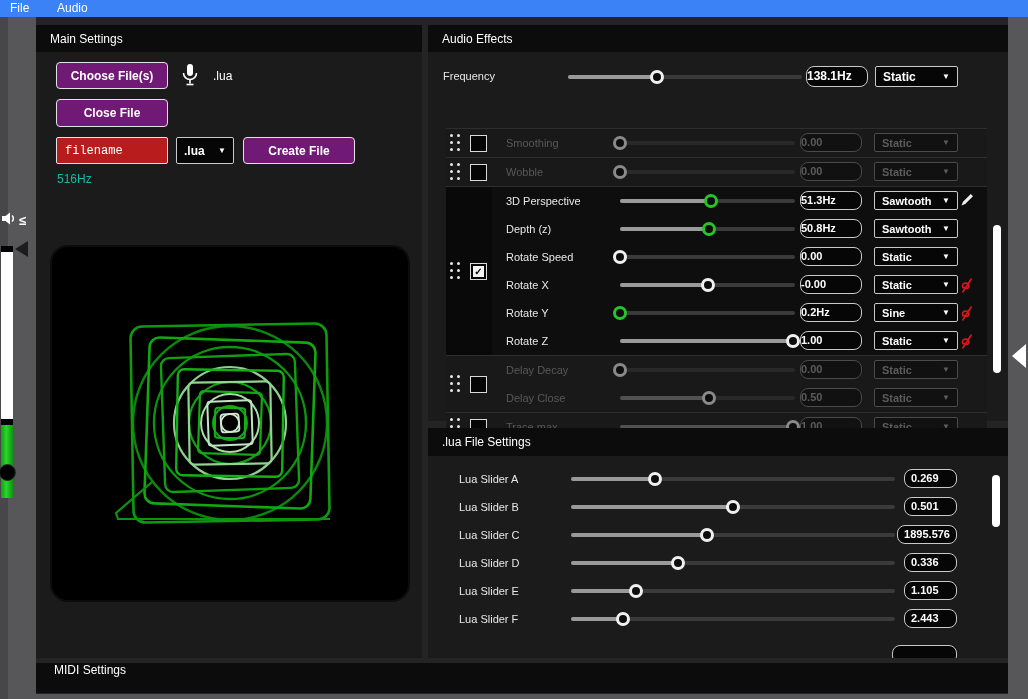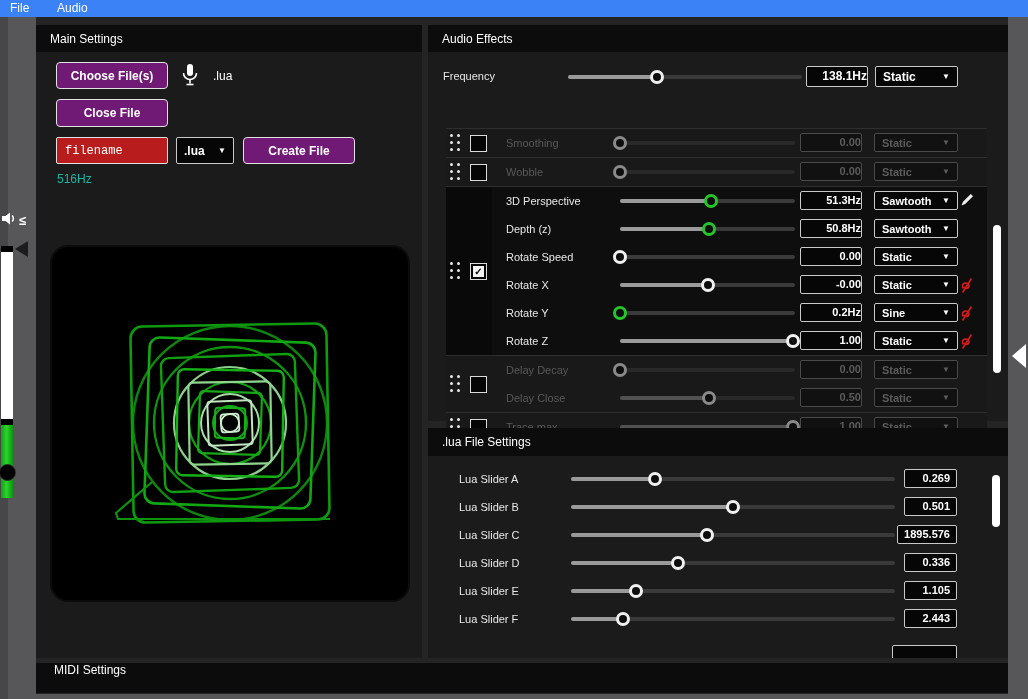--- a/index.html
+++ b/index.html
@@ -29,22 +29,22 @@
   #lua-panel{left:392px;top:411px;width:580px;height:230px;overflow:hidden;}
   #midi-bar{left:0;top:646px;width:972px;height:30px;background:#0c0c0c;color:#fff;font-size:12px;display:flex;padding-left:18px;box-sizing:border-box;position:absolute;}
   
   .btn{position:absolute;background:#701a75;border:1px solid #e3e3e3;border-radius:4px;color:#fff;
     font-size:12px;font-weight:bold;display:flex;align-items:center;justify-content:center;cursor:default;box-sizing:border-box;}
   .textfield{position:absolute;background:#b91c1c;border:1px solid #e3e3e3;border-radius:2px;color:#fff;
     font-size:12px;padding:0 8px;box-sizing:border-box;font-family:Liberation Mono, monospace;outline:none;}
   .dd{background:#060606;border:1px solid #c9c9c9;border-radius:2px;color:#fff;font-size:11px;font-weight:600;
     display:flex;align-items:center;justify-content:space-between;padding:0 7px;box-sizing:border-box;cursor:default;}
   .dd .arrow{font-size:8px;line-height:1;}
-  .valbox{background:#060606;border:1px solid #c9c9c9;border-radius:2px;color:#fff;font-size:11px;font-weight:600;
-    text-align:right;box-sizing:border-box;}
+  .valbox{background:#060606;border:1px solid #c9c9c9;border-radius:8px;color:#fff;font-size:11px;font-weight:600;
+    text-align:left;box-sizing:border-box;}
   
   .slider{position:relative;height:15px;cursor:default;}
   .slider .track{position:absolute;left:0;right:0;top:5px;height:4px;border-radius:2px;background:#3a3a3a;}
   .slider .fill{position:absolute;left:0;top:5px;height:4px;border-radius:2px;background:#9a9a9a;}
   .slider .thumb{position:absolute;top:0;width:14px;height:14px;border-radius:50%;
     border:3px solid #f0f0f0;background:#0d0d0d;transform:translateX(-50%);box-sizing:border-box;}
   .slider .thumb.green{border-color:#25c52a;}
   .disabled .slider .track{background:#292929;}
   .disabled .slider .fill{background:#515151;}
   .disabled .slider .thumb{border-color:#8a8a8a;}

